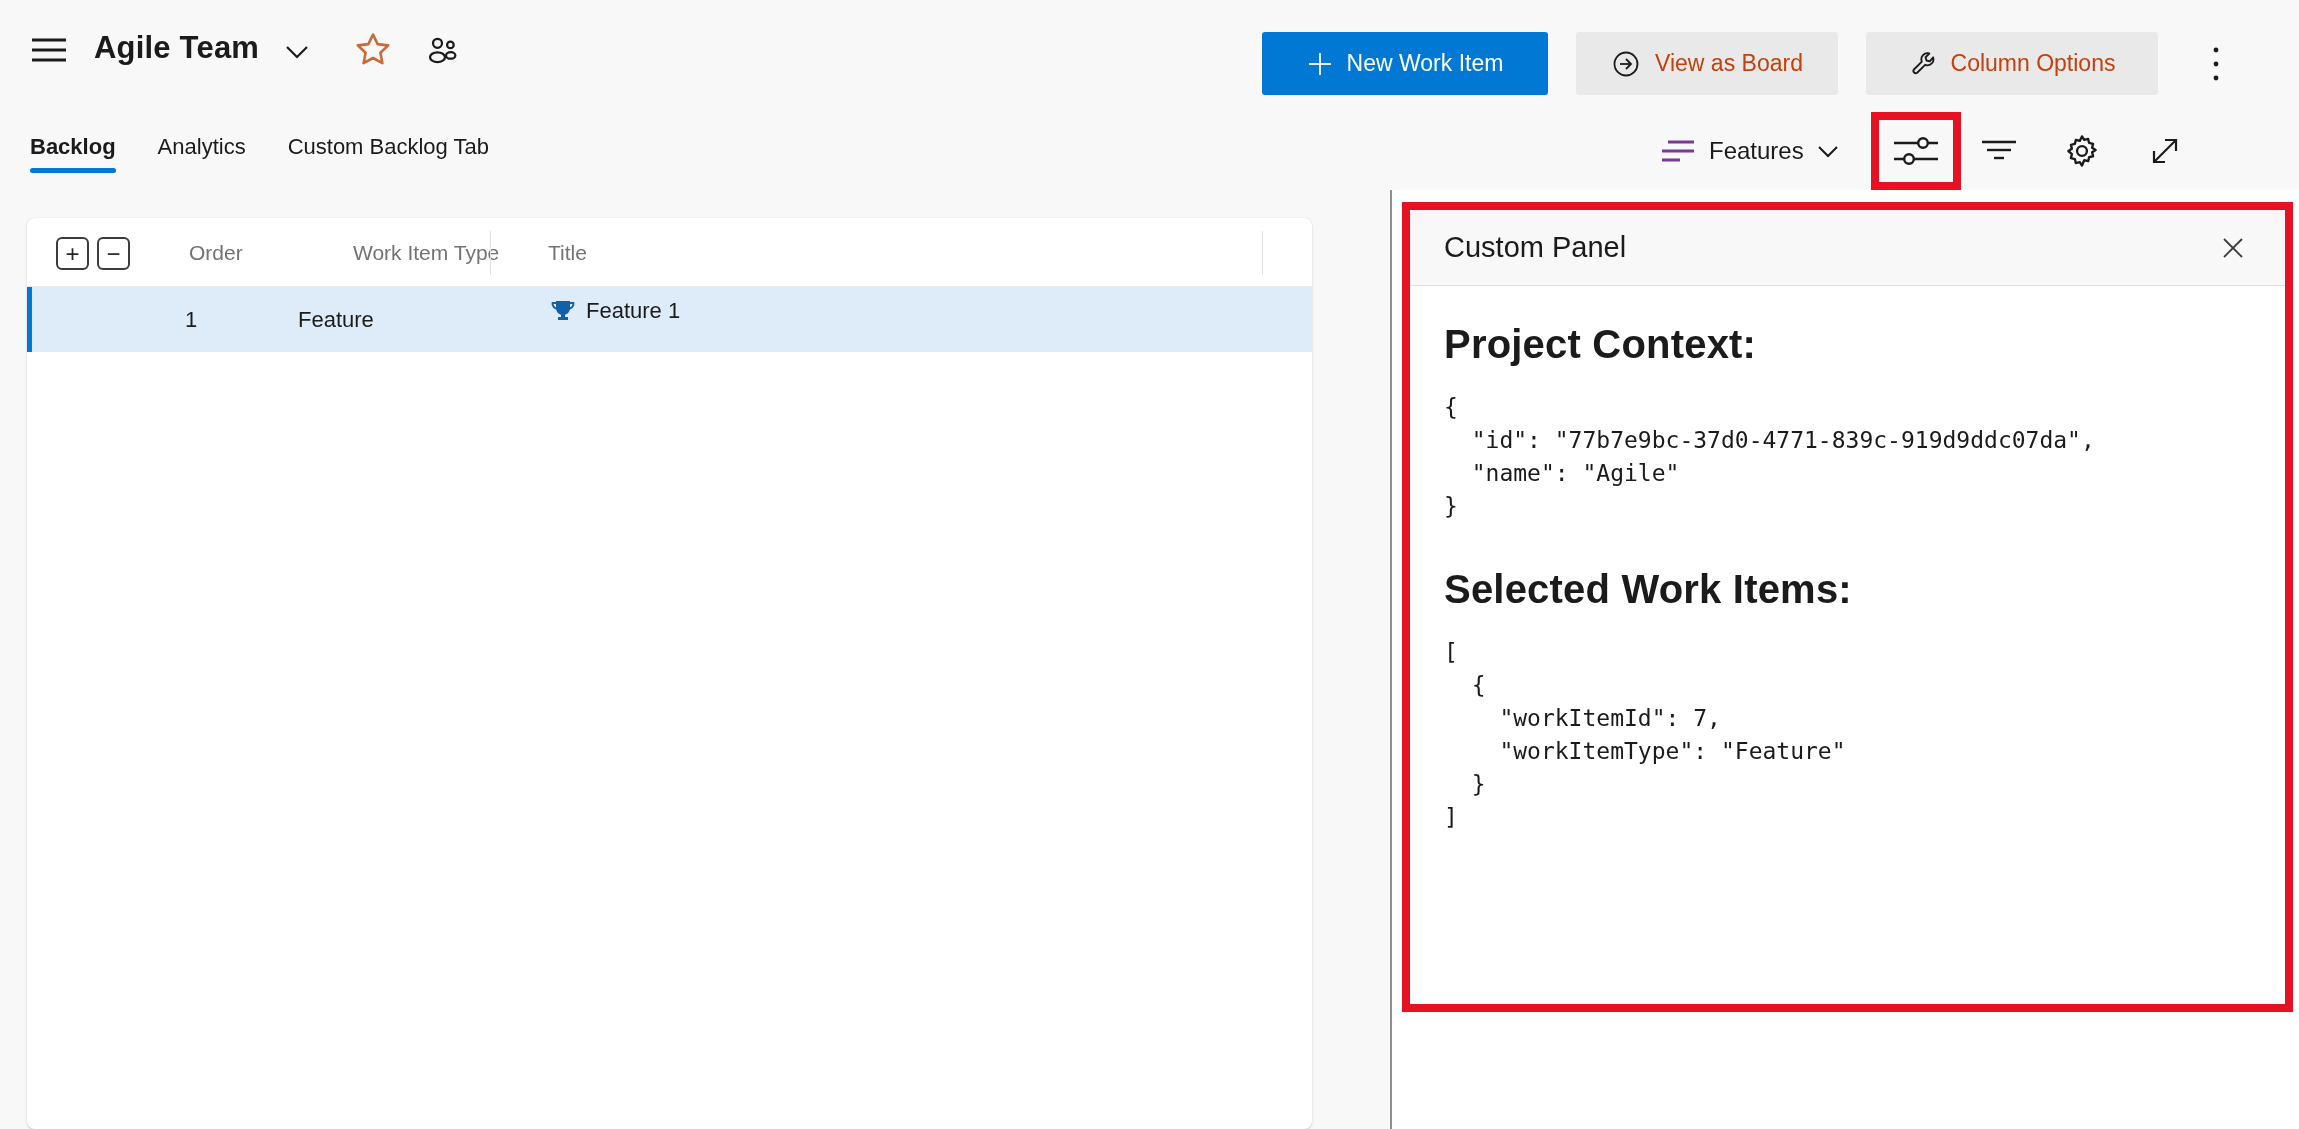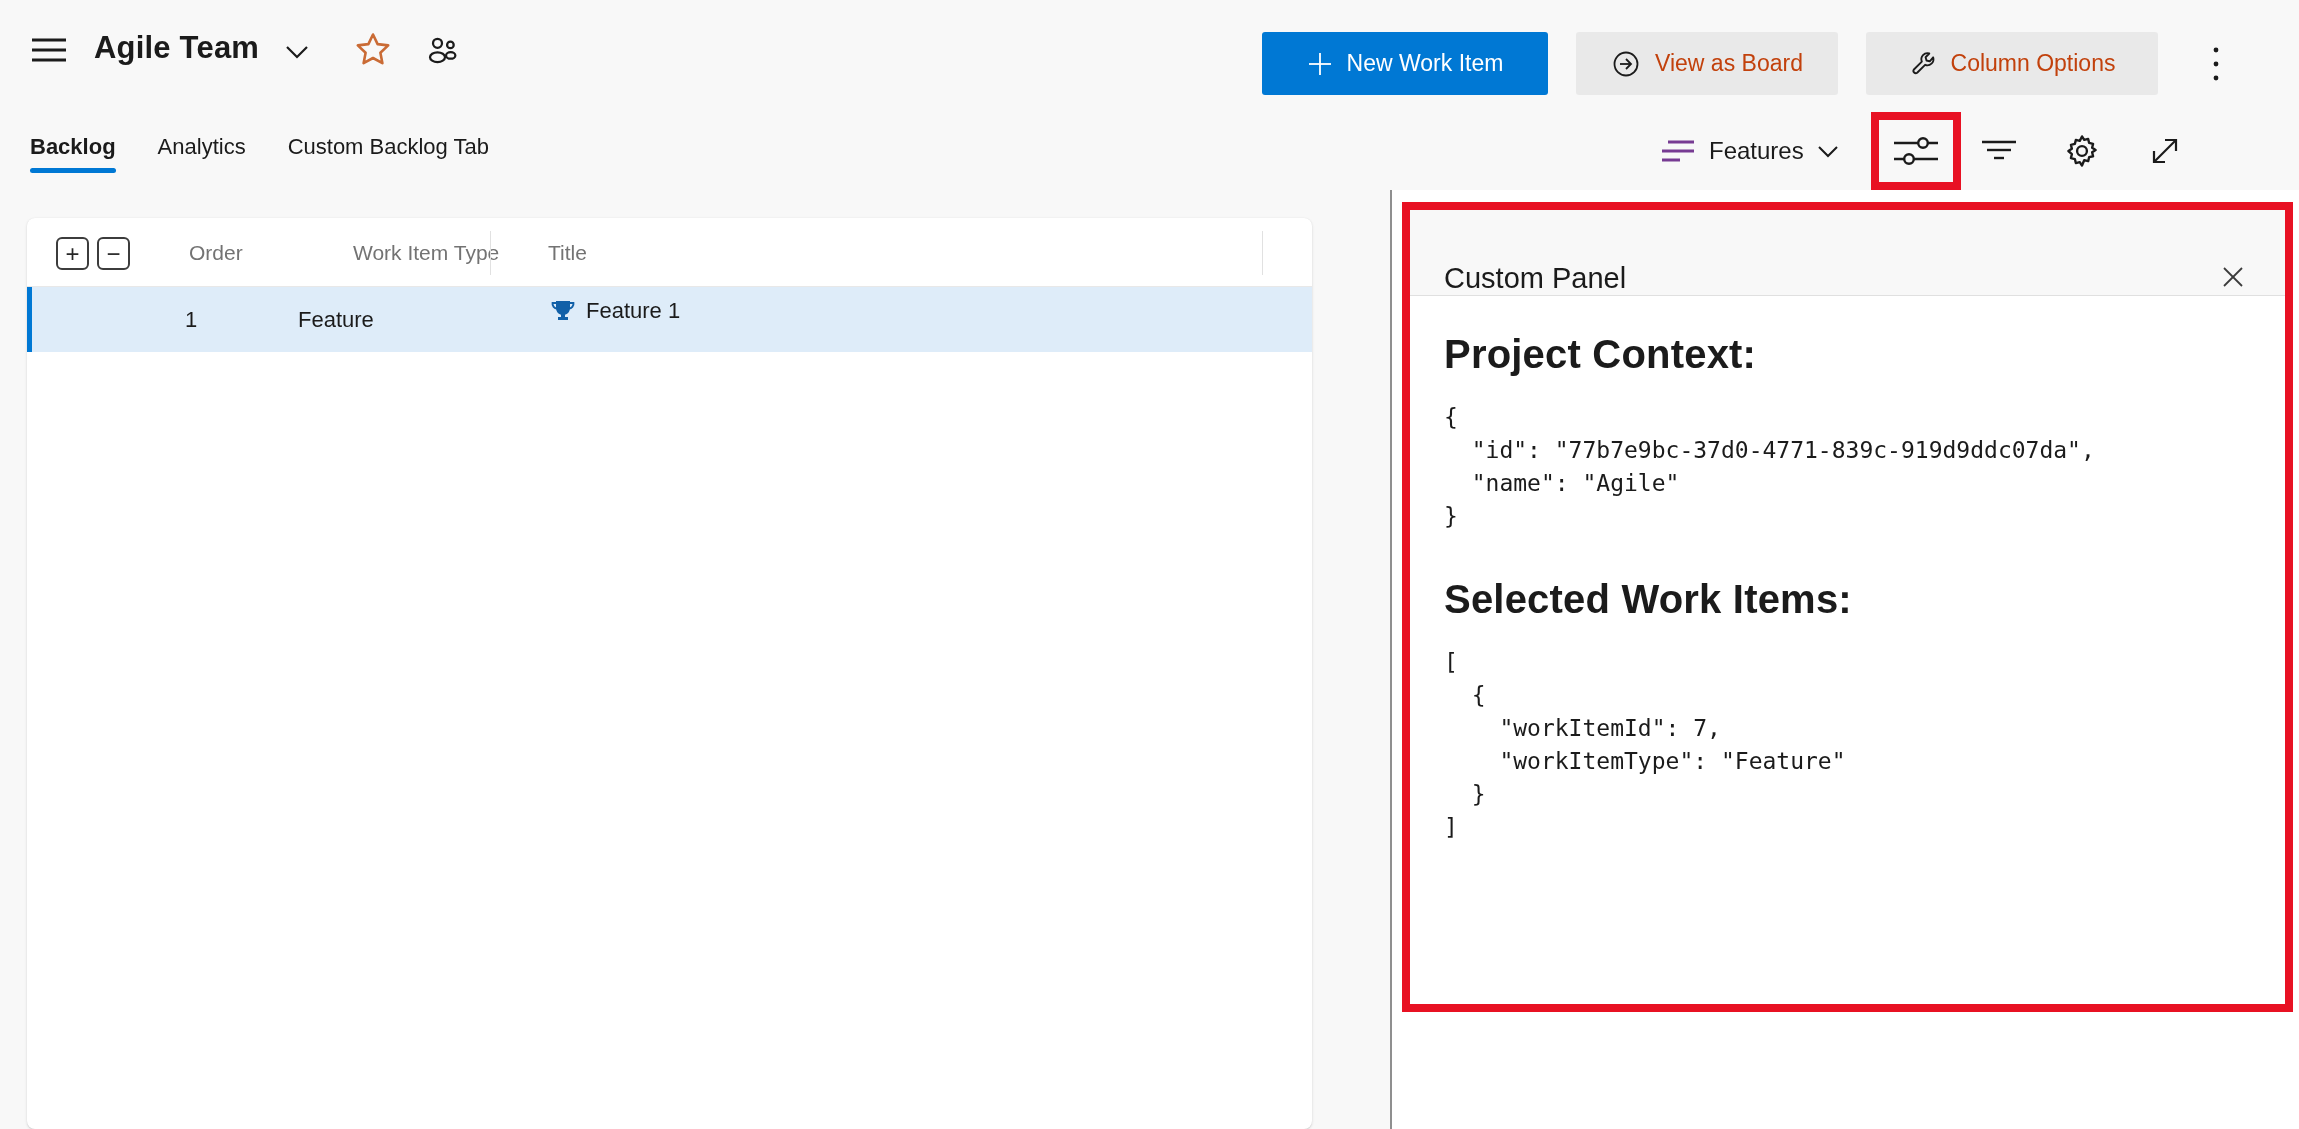--- a/index.html
+++ b/index.html
@@ -56,22 +56,22 @@
   .grid-row.selected::before { content:""; position:absolute; left:0; top:0; bottom:0; width:5px; background:#0078d4; }
   .cell { position:absolute; top:0; line-height:65px; font-size:22px; color:#1b1b1b; }
   .cell-order { left:158px; } .cell-type { left:271px; }
   .cell-title { left:523px; display:flex; align-items:center; gap:10px; height:47px; }
 
   
   .splitter { position:absolute; left:1390px; top:190px; width:2px; bottom:0; background:#8f8f8f; cursor:col-resize; }
   .side-panel { position:absolute; left:1392px; top:190px; right:0; bottom:0; background:#ffffff; }
   .annotation-panel-box { position:absolute; left:10px; top:12px; width:891px; height:810px;
                           border:8px solid #e81123; background:#ffffff; }
-  .panel-header { height:86px; background:#f8f8f8; border-bottom:1px solid #e0e0e0;
-                  display:flex; align-items:flex-end; padding:0 34px; }
+  .panel-header { height:76px; background:#f8f8f8; border-bottom:1px solid #e0e0e0;
+                  display:flex; align-items:center; padding:0 34px; }
   .panel-title { font-size:29px; font-weight:500; flex:1; }
   .panel-close { width:36px; height:36px; display:flex; align-items:center; justify-content:center; cursor:pointer; }
   .panel-body { padding:8px 34px 0 34px; }
   .panel-h2 { font-size:40px; font-weight:700; letter-spacing:.2px; }
   .h2-first { margin-top:28px; } .h2-second { margin-top:44px; }
   .code-block { margin-top:24px; font-family:"DejaVu Sans Mono","Liberation Mono",monospace;
                 font-size:23px; line-height:33px; color:#1b1b1b; white-space:pre; }
 
   svg { display:block; }
 </style>

